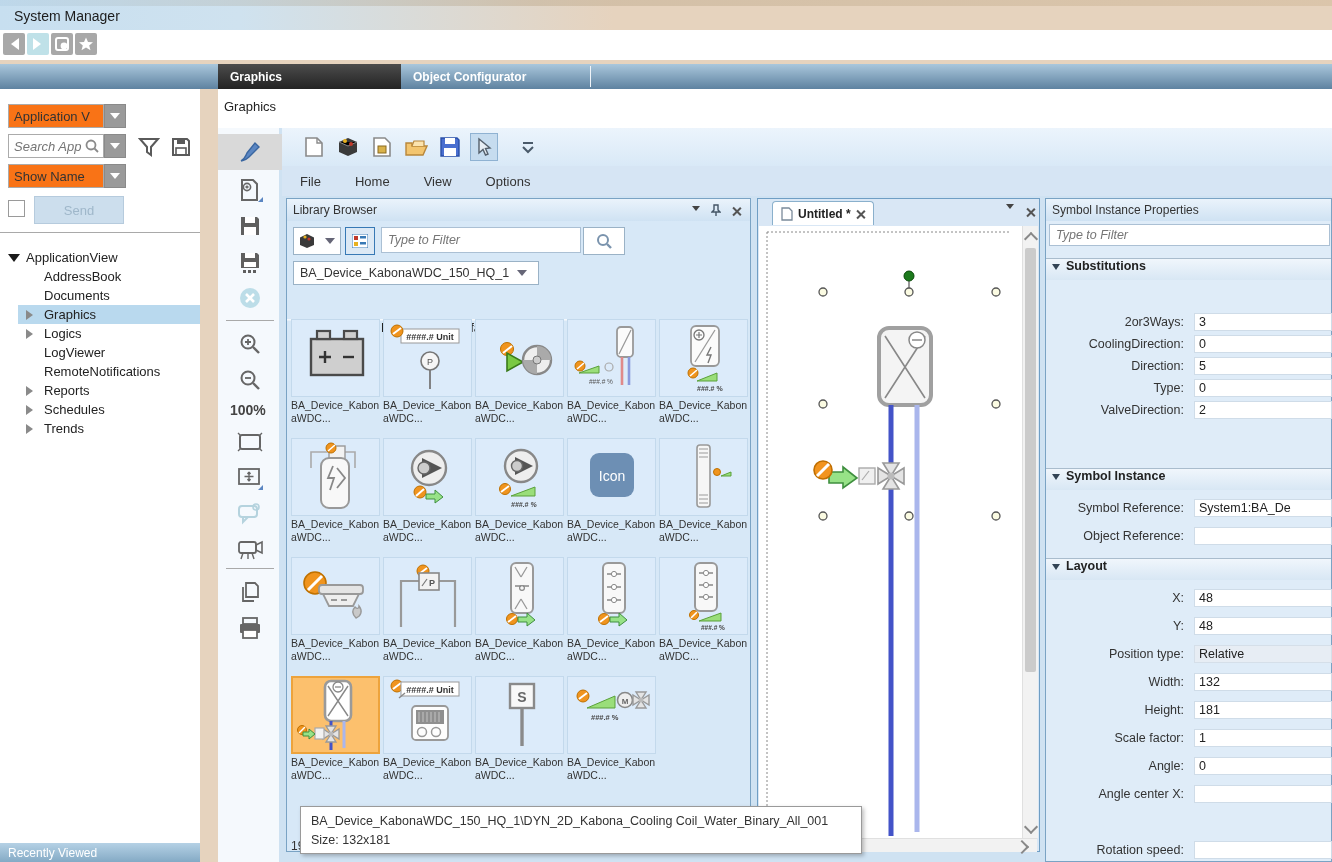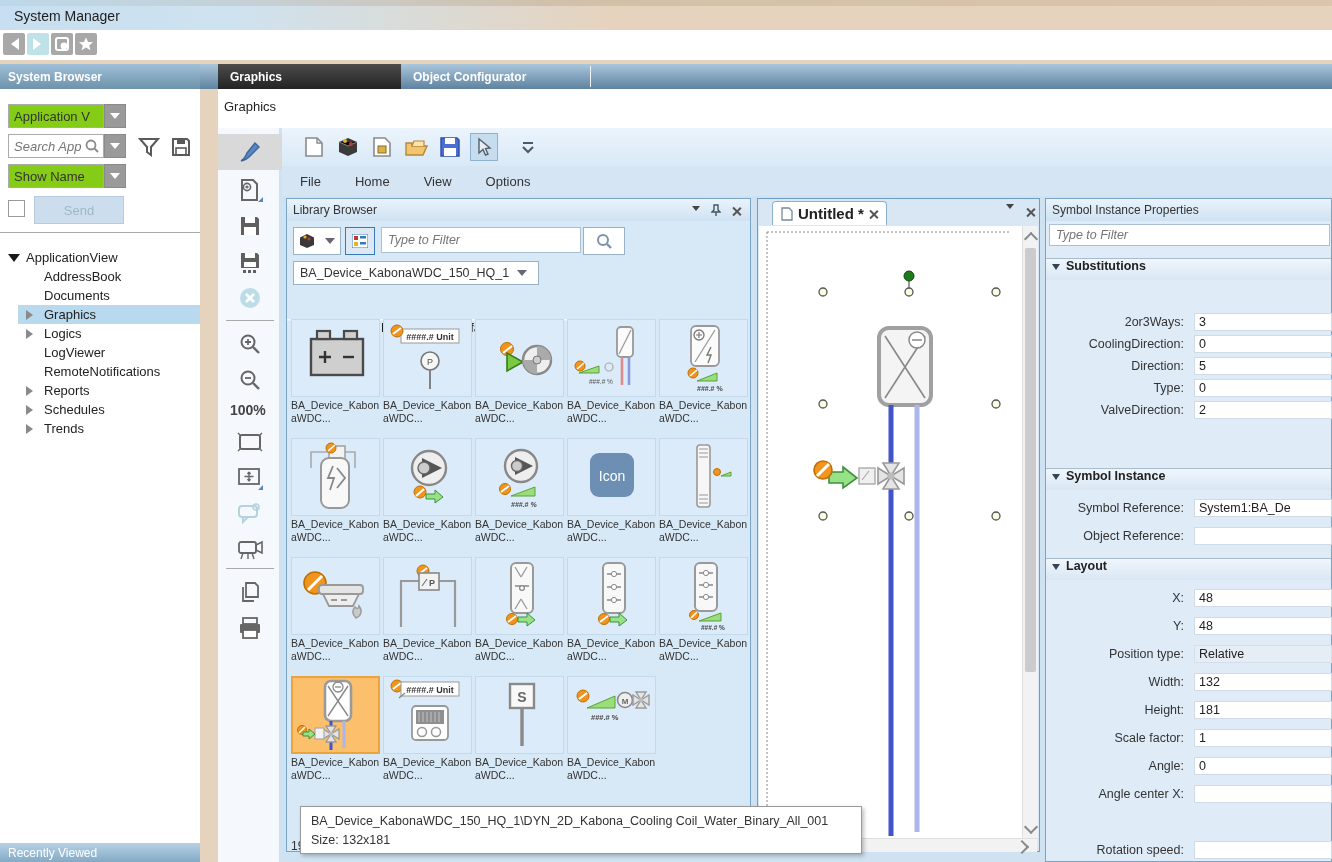--- a/index.html
+++ b/index.html
@@ -17,21 +17,21 @@
   .crumb-sep{width:0;height:0;border:4px solid transparent;border-left:6px solid #444;}
   .beigestrip{left:0;top:60px;width:1332px;height:4px;background:#e6d3be;}
   .tabrow{left:0;top:64px;width:1332px;height:25px;background:linear-gradient(#aac7dc,#5e82a0);}
   .sysbrowser-hdr{left:0;top:0;width:200px;height:25px;background:linear-gradient(#9fc0d8,#6e92ab);color:#fff;font-weight:bold;font-size:12px;display:flex;align-items:center;padding-left:8px;box-sizing:border-box;}
   .tab-dark{left:218px;top:0;width:183px;height:25px;background:linear-gradient(#4c4c4c,#232323);color:#fff;font-weight:bold;font-size:12px;display:flex;align-items:center;padding-left:12px;box-sizing:border-box;}
   .tab-blue{left:401px;top:0;width:170px;height:25px;color:#fff;font-weight:bold;font-size:12px;display:flex;align-items:center;padding-left:12px;box-sizing:border-box;}
   .tabsep{left:590px;top:2px;width:1px;height:21px;background:#f0f4f8;}
   
   .sidebar{left:0;top:89px;width:200px;height:754px;background:#fff;border-right:1px solid #b9a98f;}
   .sidegap{left:200px;top:89px;width:18px;height:773px;background:#e6d3be;}
-  .combo-box{background:#84cc16;border:1px solid #ababab;display:flex;align-items:center;padding-left:5px;box-sizing:border-box;font-size:13px;}
+  .combo-box{background:#f97316;border:1px solid #ababab;display:flex;align-items:center;padding-left:5px;box-sizing:border-box;font-size:13px;}
   .combo-btn{background:#9a9a9a;border:1px solid #8a8a8a;display:flex;align-items:center;justify-content:center;box-sizing:border-box;}
   .tri-down{width:0;height:0;border:5px solid transparent;border-top:6px solid #fff;margin-top:5px;}
   .sideinput{position:absolute;border:1px solid #ababab;font-style:italic;color:#9a9a9a;font-size:13px;padding:0 5px;box-sizing:border-box;font-family:"Liberation Sans",sans-serif;}
   .sendbtn{background:#ccdeed;border:1px solid #b6cbdd;color:#9fb7ca;display:flex;align-items:center;justify-content:center;font-size:13px;}
   .cbox{background:#fff;border:1px solid #9a9a9a;}
   .divline{background:#a9a9a9;height:1px;}
   .treerow{position:absolute;display:flex;align-items:center;height:19px;font-size:13px;color:#222;}
   .tri-right{width:0;height:0;border:5px solid transparent;border-left:7px solid #8a8a8a;}
   .tri-root{width:0;height:0;border:6px solid transparent;border-top:8px solid #1a1a1a;margin-top:6px;}
   .treesel{left:18px;top:305px;width:182px;height:19px;background:#b9d9ee;}
@@ -51,21 +51,21 @@
   .pbtn{width:16px;height:14px;display:flex;align-items:center;justify-content:center;color:#456;}
   .filterin{border:1px solid #abc0d4;font-style:italic;color:#9a9a9a;font-size:12.5px;padding:0 6px;box-sizing:border-box;background:#fff;font-family:"Liberation Sans",sans-serif;}
   .colhdr{display:flex;height:20px;font-size:12px;color:#222;}
   .colhdr span{background:linear-gradient(#fbfdff,#e2edf7);border-right:1px solid #c6d8e8;padding:2px 4px 0 4px;box-sizing:border-box;white-space:nowrap;margin-top:26px;}
   .cell{position:absolute;width:89px;height:112px;}
   .thumb{width:89px;height:78px;background:#dcebfa;border:1px solid #c3d9ec;box-sizing:border-box;display:flex;align-items:center;justify-content:center;}
   .cell.selected .thumb{background:#fcc06d;border:2px solid #eda33c;}
   .cell-label{width:89px;font-size:10.5px;line-height:13px;color:#333;word-break:break-all;margin-top:2px;}
   svg text{font-family:"Liberation Sans","DejaVu Sans",sans-serif;}
   
-  .cantab{position:absolute;background:#fff;border:1px solid #8ab0cc;border-bottom:none;border-radius:4px 4px 0 0;display:flex;align-items:center;gap:5px;padding:0 8px;box-sizing:border-box;font-weight:bold;font-size:15px;color:#222;}
+  .cantab{position:absolute;background:#fff;border:1px solid #8ab0cc;border-bottom:none;border-radius:4px 4px 0 0;display:flex;align-items:center;gap:5px;padding:0 8px;box-sizing:border-box;font-weight:bold;font-size:12px;color:#222;}
   .xglyph{position:relative;width:9px;height:9px;}
   .xglyph::before,.xglyph::after{content:"";position:absolute;left:4px;top:0;width:1.6px;height:11px;background:#555;}
   .xglyph::before{transform:rotate(45deg);} .xglyph::after{transform:rotate(-45deg);}
   .chev-d{width:0;height:0;border:4px solid transparent;border-top:5px solid #444;}
   .sbar{position:absolute;background:#f2f2f2;}
   .sthumb{position:absolute;background:#cbcbcb;border-radius:2px;}
   .chev{position:absolute;width:8px;height:8px;border:solid #888;border-width:0 2px 2px 0;}
   
   .sechdr{position:absolute;left:1046px;width:285px;height:22px;background:linear-gradient(#f0f6fc,#d8e7f4);border-top:1px solid #a9bccd;display:flex;gap:6px;padding-left:6px;box-sizing:border-box;font-weight:bold;font-size:12.5px;color:#222;}
   .tri-sec{width:0;height:0;border:4px solid transparent;border-top:6px solid #345;margin-top:5px;}
@@ -110,21 +110,20 @@
       <span>ApplicationView (System1)</span>
       <span class="crumb-sep"></span>
       <span>Graphics</span>
       <span class="crumb-sep"></span>
     </div>
   </div>
 
   <div class="abs beigestrip"></div>
 
   <div class="abs tabrow">
-    <div class="abs sysbrowser-hdr">System Browser</div>
     <div class="abs tab-dark">Graphics</div>
     <div class="abs tab-blue">Object Configurator</div>
     <div class="abs tabsep"></div>
   </div>
 
   <div class="abs sidebar">
     <div class="abs combo-box" style="left:8px;top:15px;width:96px;height:24px">Application V</div>
     <div class="abs combo-btn" style="left:104px;top:15px;width:22px;height:24px">
         <span class="tri-down"></span>
       </div>

